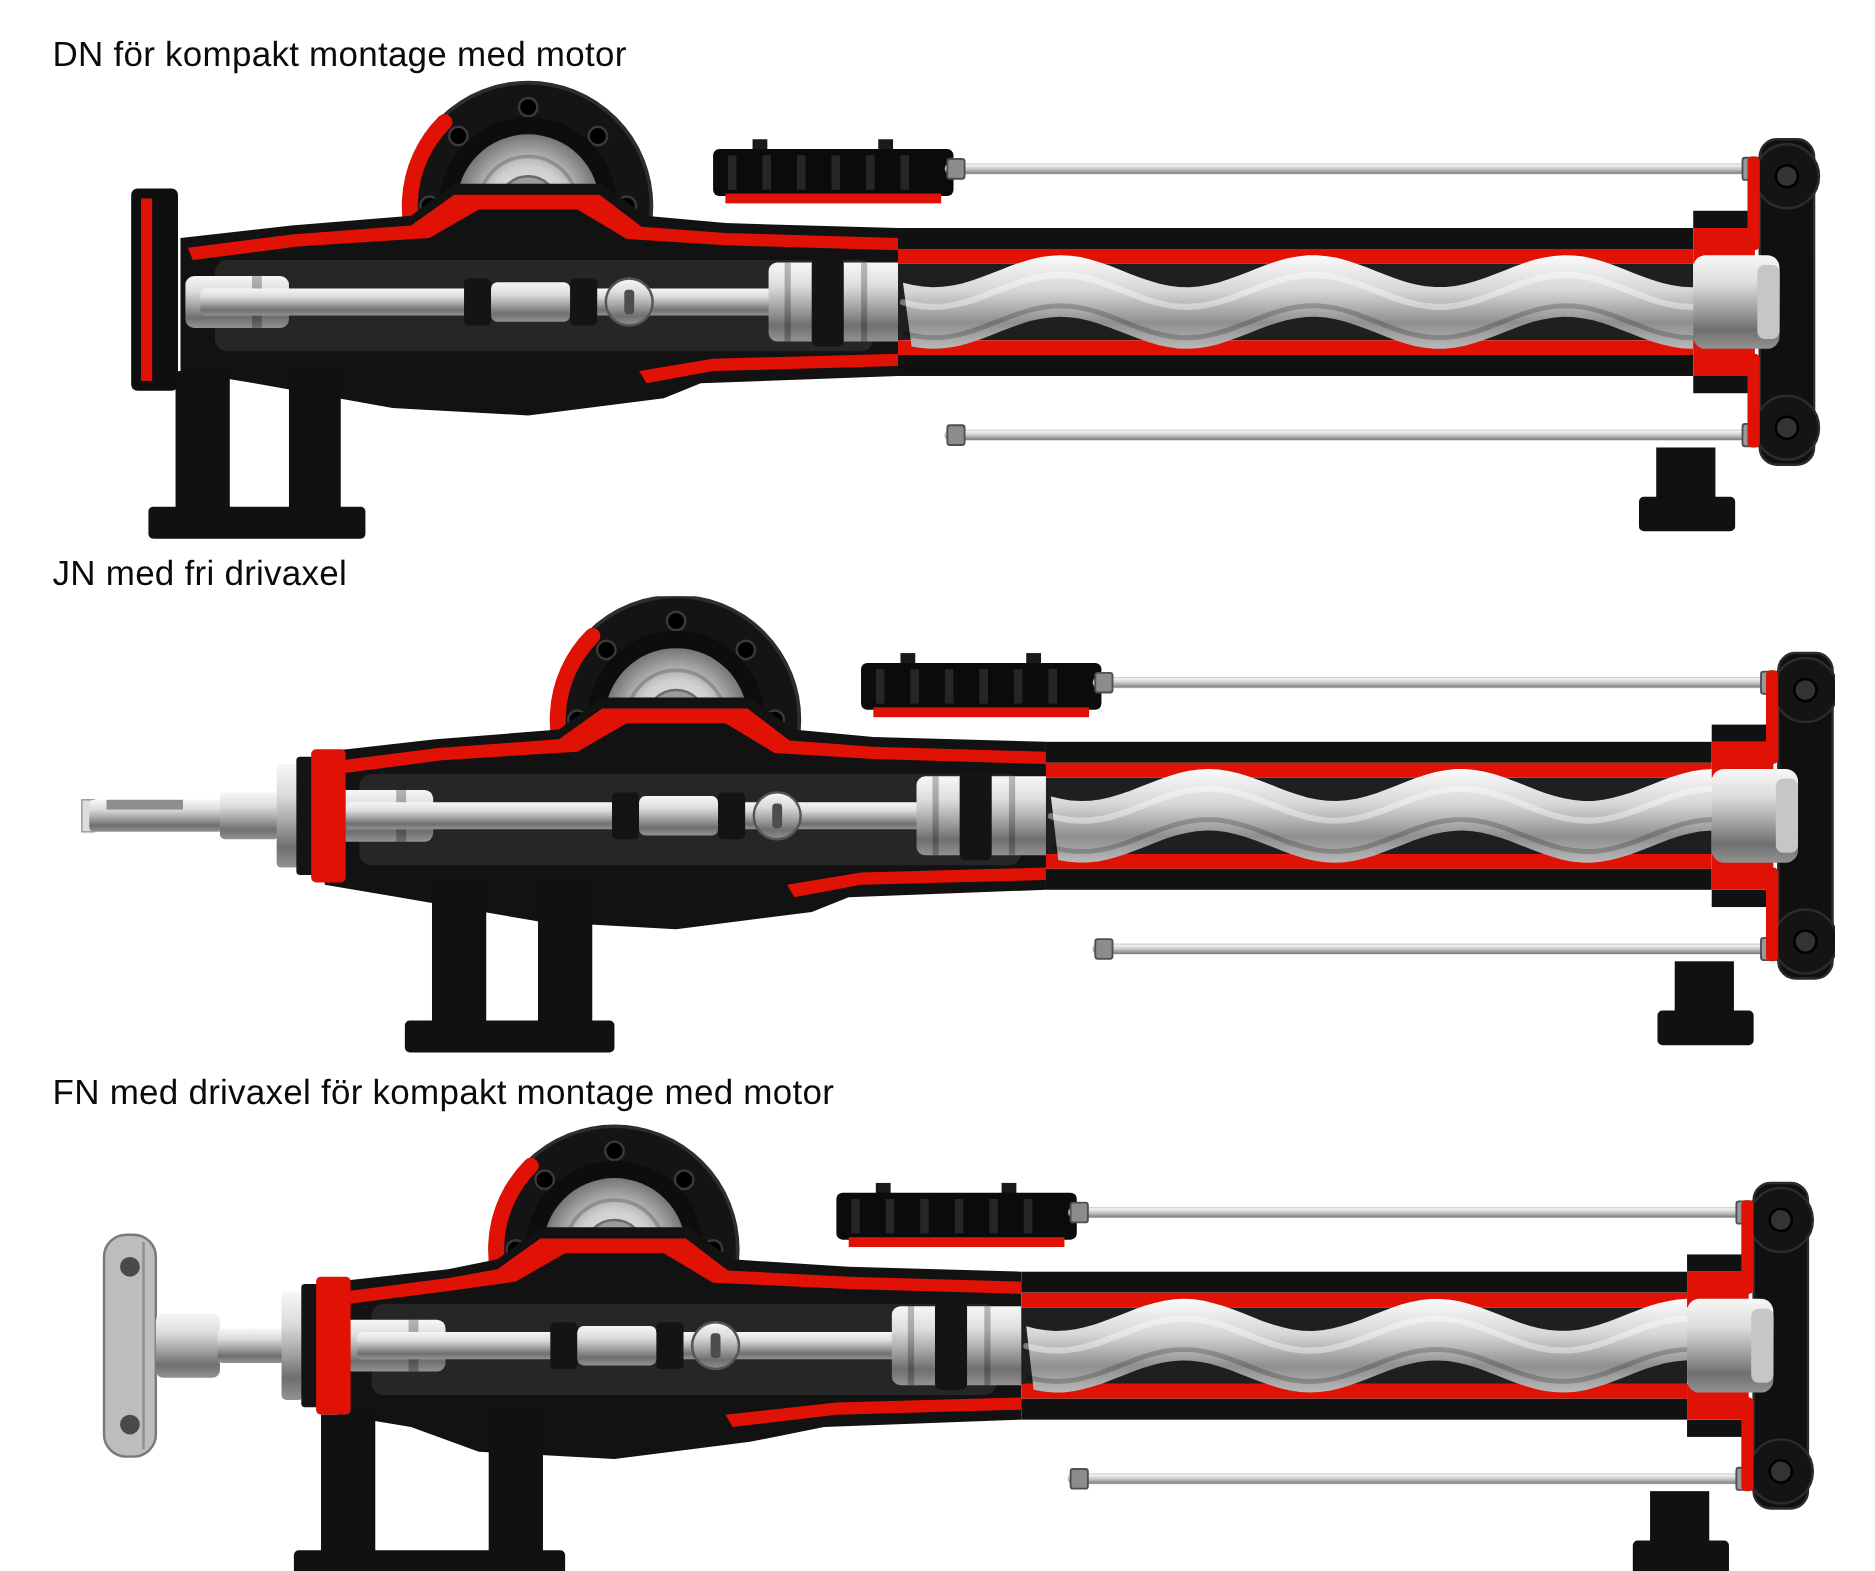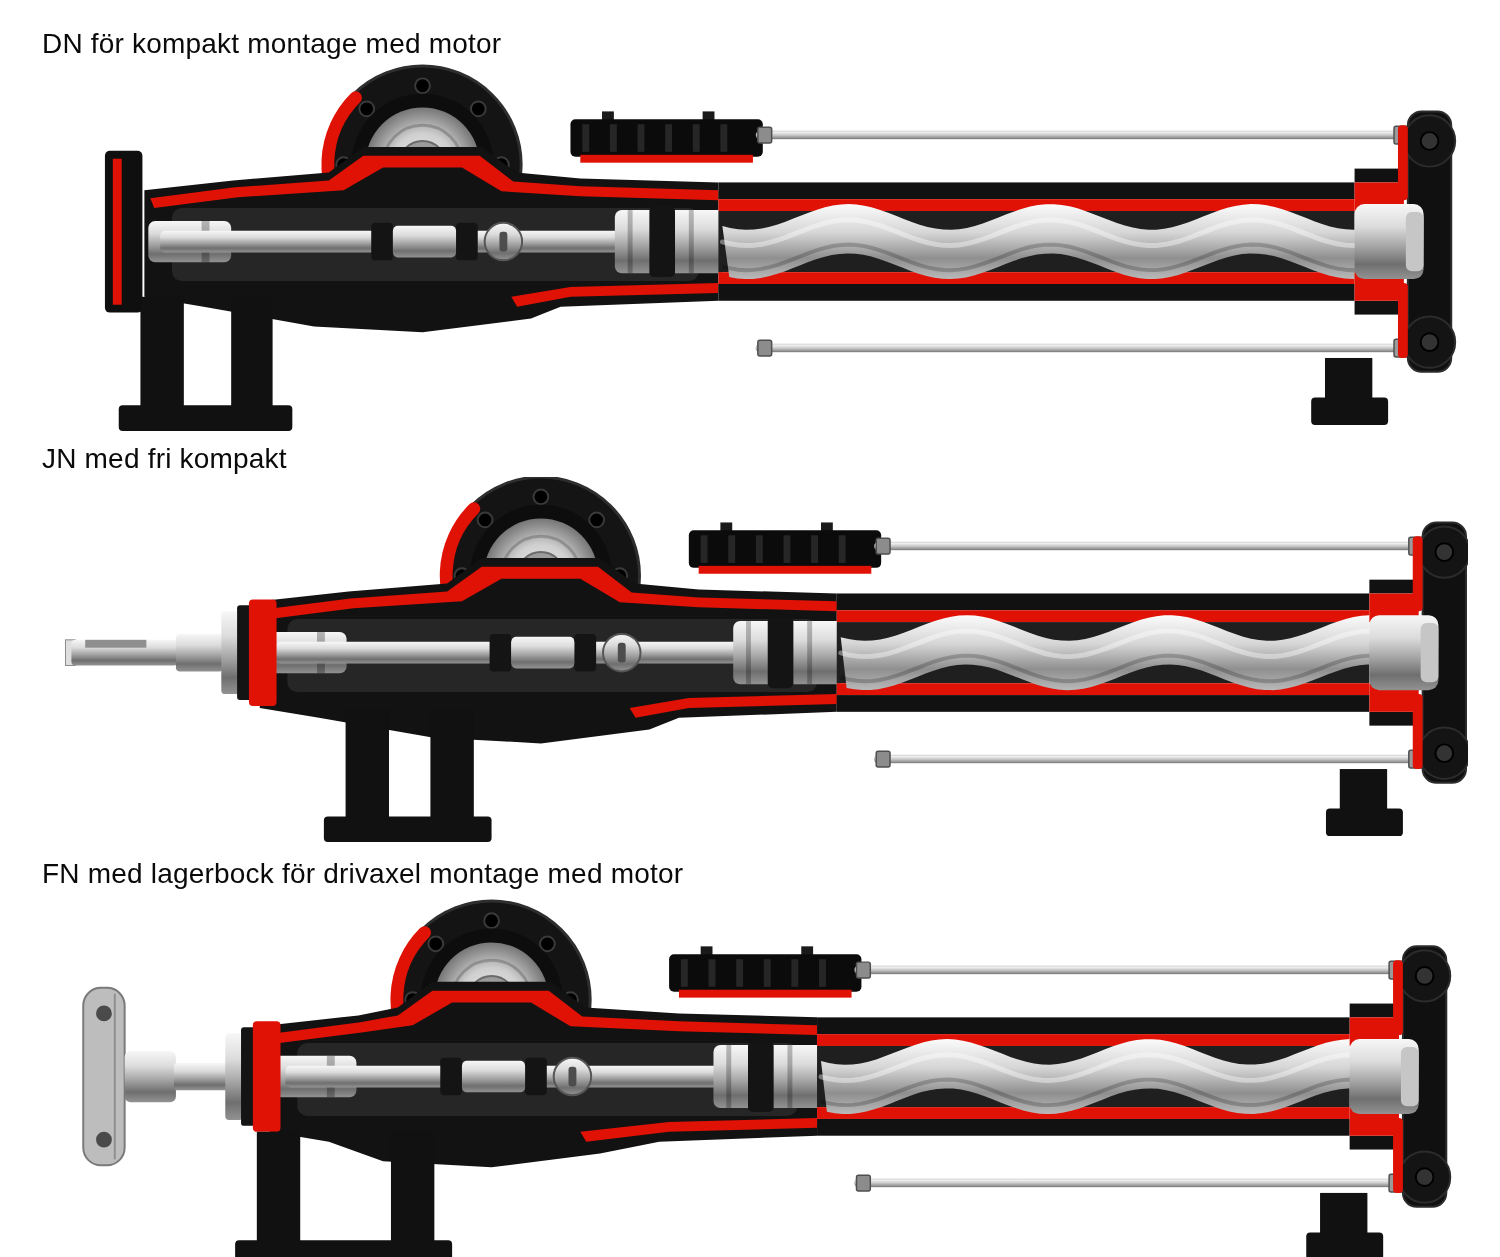--- a/index.html
+++ b/index.html
@@ -117,21 +117,21 @@
       <rect x="1397" y="152" width="18" height="60" rx="6" fill="#c6c6c6"></rect>
       <rect x="1315" y="300" width="48" height="54" fill="#111111"></rect>
       <rect x="1301" y="340" width="78" height="28" rx="4" fill="#111111"></rect>
       <rect x="78" y="90" width="38" height="164" rx="5" fill="#0f0f0f"></rect>
       <rect x="86" y="98" width="9" height="148" fill="#e01206"></rect>
       <rect x="114" y="238" width="44" height="122" fill="#111111"></rect>
       <rect x="206" y="238" width="42" height="122" fill="#111111"></rect>
       <rect x="92" y="348" width="176" height="26" rx="4" fill="#111111"></rect>
     </svg>
 
-  <h2 class="section-label">JN med fri kompakt</h2>
+  <h2 class="section-label">JN med fri drivaxel</h2>
   <svg class="pump-svg" viewBox="0 0 1460 378">
       <defs>
         <linearGradient id="steel-jn" x1="0" y1="0" x2="0" y2="1">
           <stop offset="0" stop-color="#f7f7f7"></stop>
           <stop offset="0.3" stop-color="#dcdcdc"></stop>
           <stop offset="0.55" stop-color="#a8a8a8"></stop>
           <stop offset="0.8" stop-color="#6f6f6f"></stop>
           <stop offset="1" stop-color="#929292"></stop>
         </linearGradient>
         <linearGradient id="rotor-jn" x1="0" y1="0" x2="0" y2="1">
@@ -226,21 +226,21 @@
       <rect x="58" y="165" width="62" height="8" fill="#8f8f8f"></rect>
       <rect x="150" y="159" width="48" height="38" rx="4" fill="url(#steel-jn)"></rect>
       <rect x="196" y="136" width="18" height="84" rx="4" fill="url(#steel-jn)"></rect>
       <rect x="212" y="130" width="16" height="96" rx="3" fill="#141414"></rect>
       <rect x="224" y="124" width="28" height="108" rx="4" fill="#e01206"></rect>
       <rect x="322" y="234" width="44" height="122" fill="#111111"></rect>
       <rect x="408" y="234" width="44" height="122" fill="#111111"></rect>
       <rect x="300" y="344" width="170" height="26" rx="4" fill="#111111"></rect>
     </svg>
 
-  <h2 class="section-label">FN med lagerbock för drivaxel montage med motor</h2>
+  <h2 class="section-label">FN med drivaxel för kompakt montage med motor</h2>
   <svg class="pump-svg" viewBox="0 0 1460 378">
       <defs>
         <linearGradient id="steel-fn" x1="0" y1="0" x2="0" y2="1">
           <stop offset="0" stop-color="#f7f7f7"></stop>
           <stop offset="0.3" stop-color="#dcdcdc"></stop>
           <stop offset="0.55" stop-color="#a8a8a8"></stop>
           <stop offset="0.8" stop-color="#6f6f6f"></stop>
           <stop offset="1" stop-color="#929292"></stop>
         </linearGradient>
         <linearGradient id="rotor-fn" x1="0" y1="0" x2="0" y2="1">

